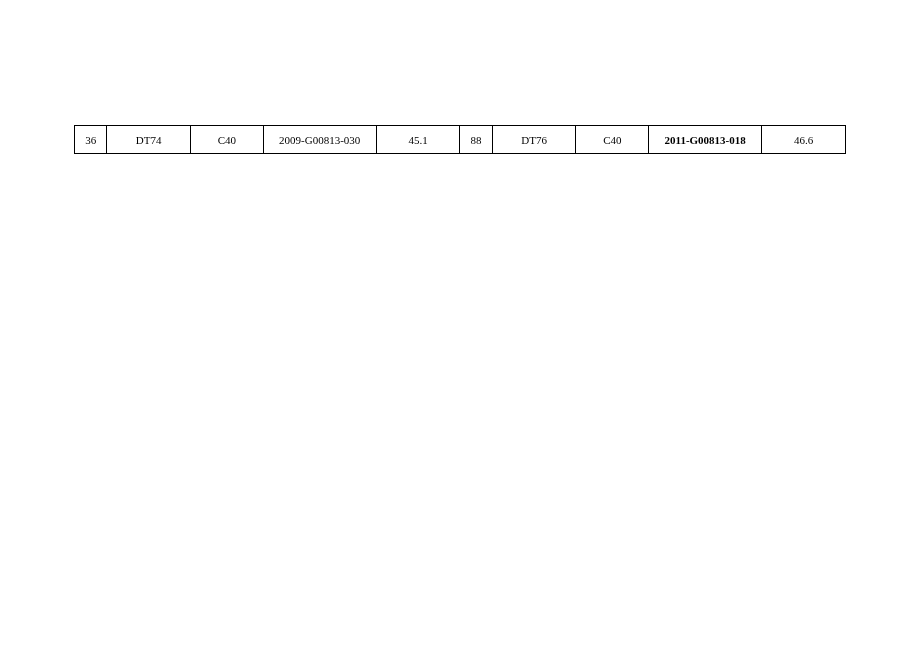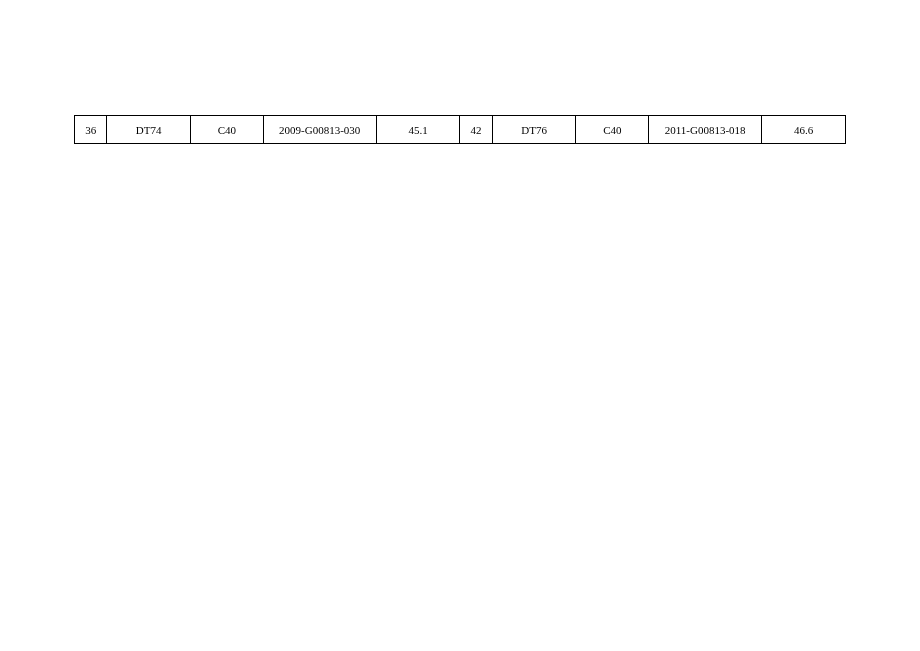--- a/index.html
+++ b/index.html
@@ -11,21 +11,21 @@
       width: 920px;
       height: 651px;
       background: #ffffff;
       font-family: "SimSun", "宋体", serif;
       font-size: 11px;
       color: #000;
       position: relative;
     }
     .table-container {
       position: absolute;
-      top: 115px;
+      top: 125px;
       left: 74px;
       width: 772px;
     }
     table {
       border-collapse: collapse;
       width: 100%;
     }
     td {
       border: 1px solid #000;
       text-align: center;
@@ -36,36 +36,36 @@
       white-space: nowrap;
     }
     .col1 { width: 32px; }
     .col2 { width: 83px; }
     .col3 { width: 72px; }
     .col4 { width: 112px; }
     .col5 { width: 83px; margin-left: 48px; }
     .col6 { width: 32px; }
     .col7 { width: 83px; font-family: Liberation Serif, serif; }
     .col8 { width: 72px; }
-    .col9 { width: 112px; }
+    .col9 { width: 112px; font-weight: bold; }
     .col10 { width: 83px; }
   </style>
 </head>
 <body>
 
 <div class="table-container">
   <table>
     <tbody>
         <tr>
       <td class="col1">36</td>
       <td class="col2">DT74</td>
       <td class="col3">C40</td>
       <td class="col4">2009-G00813-030</td>
       <td class="col5">45.1</td>
-      <td class="col6">42</td>
+      <td class="col6">88</td>
       <td class="col7">DT76</td>
       <td class="col8">C40</td>
       <td class="col9">2011-G00813-018</td>
       <td class="col10">46.6</td>
     </tr>
   </tbody>
     </table>
 </div>
 
 </body></html>

